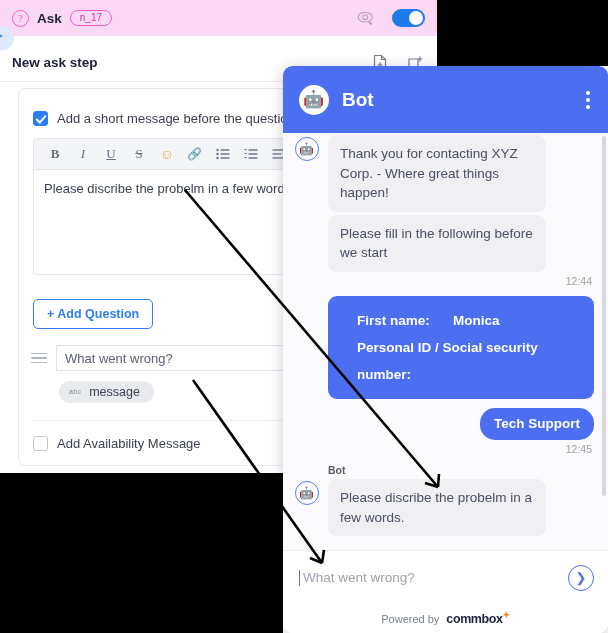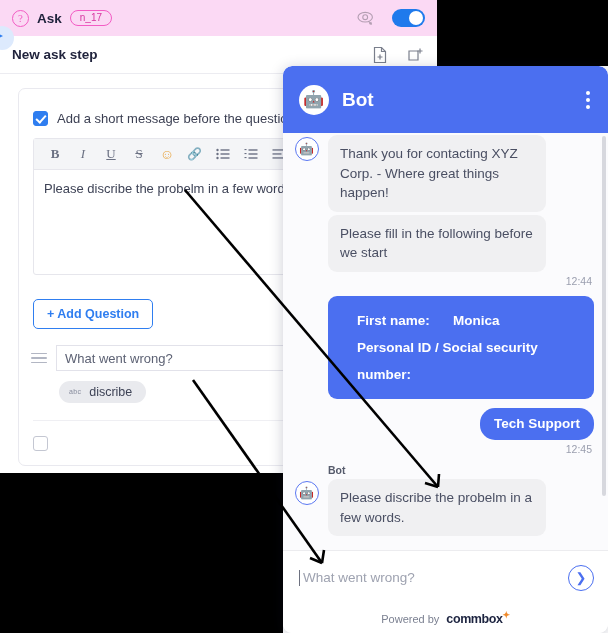--- a/index.html
+++ b/index.html
@@ -47,21 +47,21 @@
   #left-bubble {
     position: absolute; left: -10px; top: 26px; width: 24px; height: 24px;
     border-radius: 50%; background: #ddeafd; z-index: 3;
   }
   #left-bubble::after{
     content:""; position:absolute; left:7px; top:7px; width:6px;height:6px;
     background:#2f7ef0; clip-path: polygon(0 0,100% 50%,0 100%);
   }
 
   #stepbar {
-    position: absolute; left: 0; top: 36px; width: 437px; height: 38px;
+    position: absolute; left: 0; top: 44px; width: 437px; height: 38px;
     background: #ffffff; display: flex; align-items: center; padding: 0 12px;
     border-bottom: 1px solid #ececf1;
   }
   #step-title { font-size: 13.5px; color: #21243d; font-weight: bold; }
   #stepbar-spacer { flex: 1; }
   .step-icon { width: 18px; height: 18px; margin-left: 18px; opacity: .8; }
 
   #card {
     position: absolute; left: 18px; top: 88px; width: 400px; height: 378px;
     background: #ffffff; border: 1px solid #e9e9ef; border-radius: 7px;
@@ -285,26 +285,27 @@
             <div></div>
             <div></div>
             <div></div>
           </div>
         <div id="question-input">What went wrong?</div>
       </div>
 
       <div id="tag-row">
         <span id="tag">
           <span id="tag-abc">abc</span>
-          <span>discribe</span>
+          <span>message</span>
         </span>
       </div>
 
       <div id="avail-row">
         <div class="chk"></div>
+        <div id="avail-label">Add Availability Message</div>
       </div>
 
     </div>
   </div>
 
   <div class="mask" id="mask-top-right"></div>
   <div class="mask" id="mask-bottom-left"></div>
 
   <div id="chat">
 

